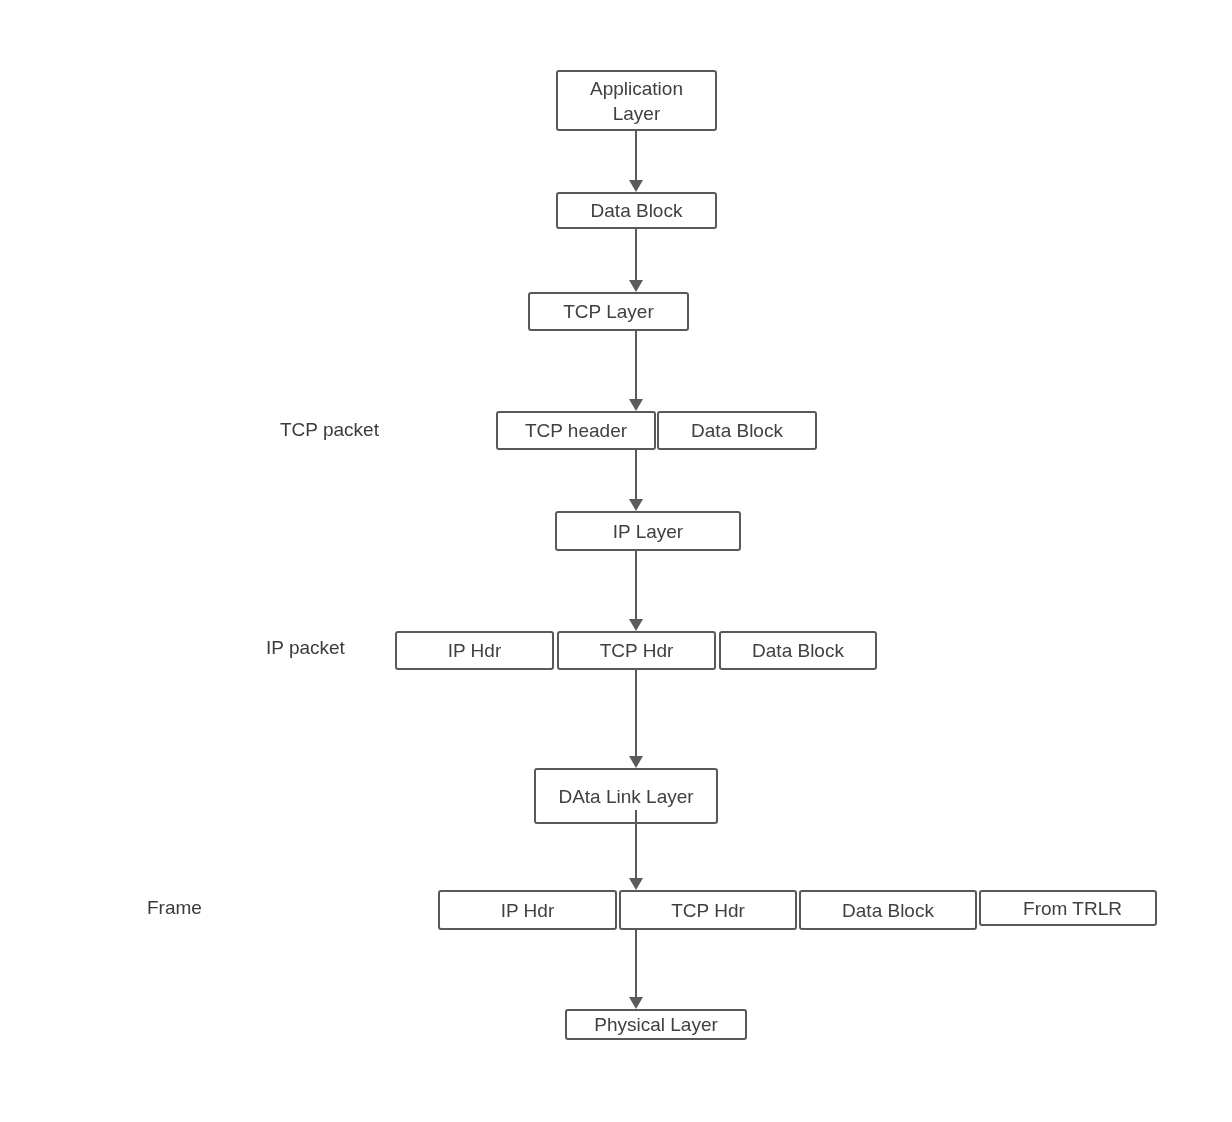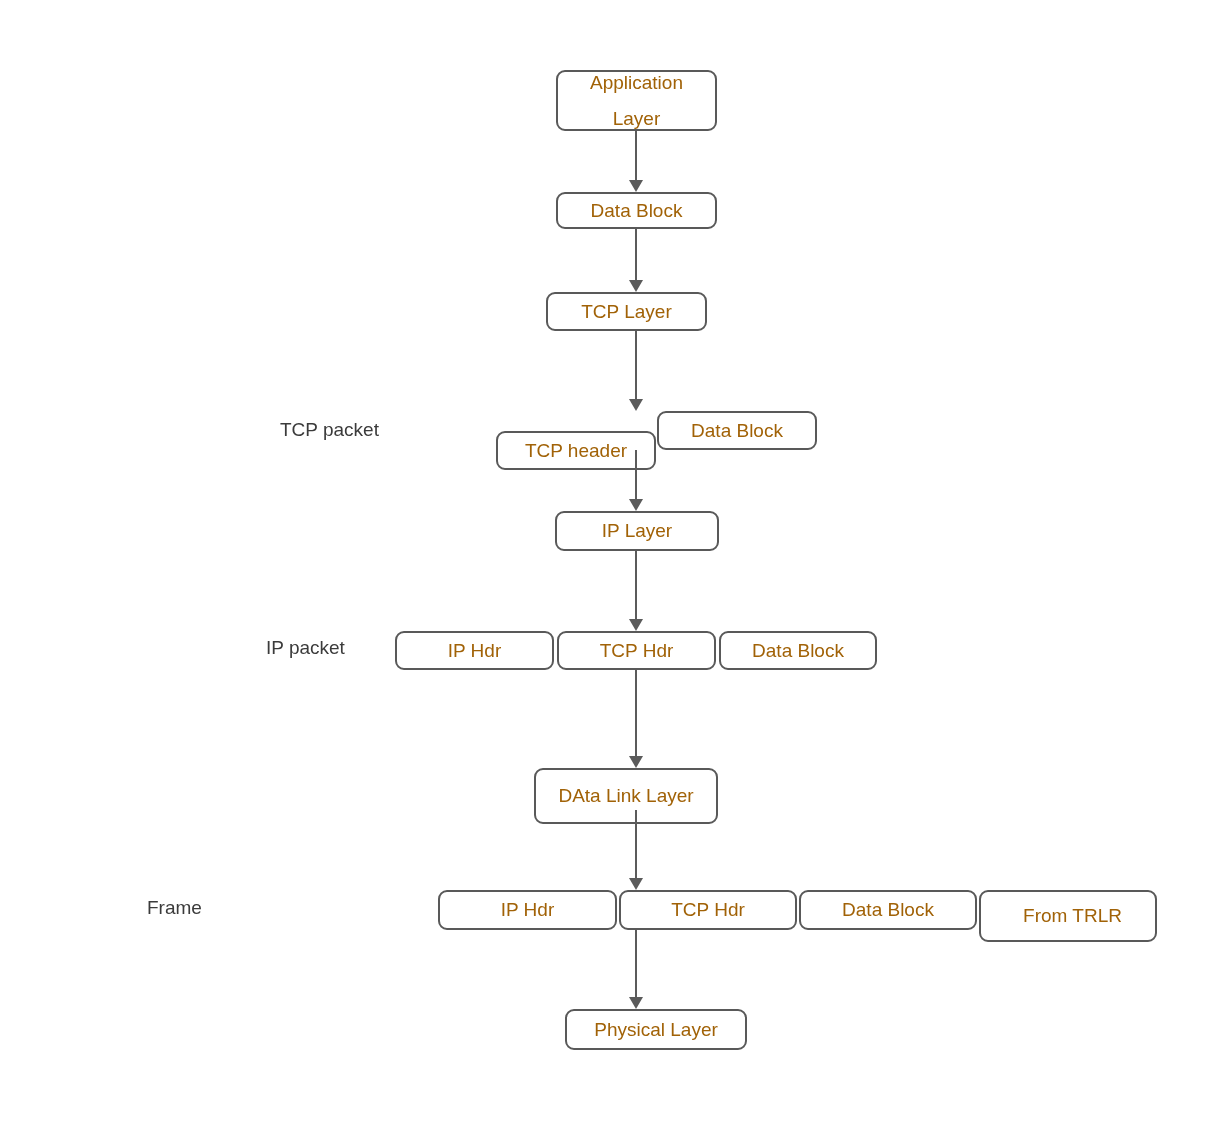--- a/index.html
+++ b/index.html
@@ -12,25 +12,25 @@
     position: relative;
     width: 1232px;
     height: 1122px;
     background: #ffffff;
     overflow: hidden;
   }
   .node {
     position: absolute;
     box-sizing: border-box;
     border: 2px solid #595959;
-    border-radius: 9px;
+    border-radius: 3px;
     background: #ffffff;
-    color: #a16207;
+    color: #404040;
     font-size: 19px;
-    line-height: 36px;
+    line-height: 25px;
     display: flex;
     align-items: center;
     justify-content: center;
     text-align: center;
   }
   .node.pad {
     padding: 0 18px;
   }
   .side-label {
     position: absolute;
@@ -64,52 +64,52 @@
 </style>
 </head>
 <body>
 
 <div class="canvas">
 
   <div class="node pad" style="left:556px; top:70px; width:161px; height:61px;">Application Layer</div>
 
   <div class="node" style="left:556px; top:192px; width:161px; height:37px;">Data Block</div>
 
-  <div class="node" style="left:546px; top:292px; width:161px; height:39px;">TCP Layer</div>
+  <div class="node" style="left:528px; top:292px; width:161px; height:39px;">TCP Layer</div>
 
   <div class="side-label" style="left:280px; top:419px;">TCP packet</div>
 
-  <div class="node" style="left:496px; top:411px; width:160px; height:39px;margin-top:20px;">TCP header</div>
+  <div class="node" style="left:496px; top:411px; width:160px; height:39px;">TCP header</div>
 
   <div class="node" style="left:657px; top:411px; width:160px; height:39px;">Data Block</div>
 
-  <div class="node" style="left:555px; top:511px; width:164px; height:40px;">IP Layer</div>
+  <div class="node" style="left:555px; top:511px; width:186px; height:40px;">IP Layer</div>
 
   <div class="side-label" style="left:230px; top:637px;margin-left:36px;">IP packet</div>
 
   <div class="node" style="left:395px; top:631px; width:159px; height:39px;">IP Hdr</div>
 
   <div class="node" style="left:557px; top:631px; width:159px; height:39px;">TCP Hdr</div>
 
   <div class="node" style="left:719px; top:631px; width:158px; height:39px;">Data Block</div>
 
   <div class="node" style="left:534px; top:768px; width:184px; height:56px;">DAta Link Layer</div>
 
   <div class="side-label" style="left:147px; top:897px;">Frame</div>
 
 
   <div class="node" style="left:438px; top:890px; width:179px; height:40px;">IP Hdr</div>
 
   <div class="node" style="left:619px; top:890px; width:178px; height:40px;">TCP Hdr</div>
 
   <div class="node" style="left:799px; top:890px; width:178px; height:40px;">Data Block</div>
 
-  <div class="node" style="left:979px; top:890px; width:178px; height:52px;padding-left:9px;">From TRLR</div>
+  <div class="node" style="left:979px; top:890px; width:178px; height:36px;padding-left:9px;">From TRLR</div>
 
-  <div class="node" style="left:565px; top:1009px; width:182px; height:41px;">Physical Layer</div>
+  <div class="node" style="left:565px; top:1009px; width:182px; height:31px;">Physical Layer</div>
 
   <div class="arrow" style="left:636px; top:131px; height:61px;">
     <div class="shaft" style="height:51px;"></div>
     <div class="head"></div>
   </div>
 
   <div class="arrow" style="left:636px; top:229px; height:63px;">
     <div class="shaft" style="height:53px;"></div>
     <div class="head"></div>
   </div>

